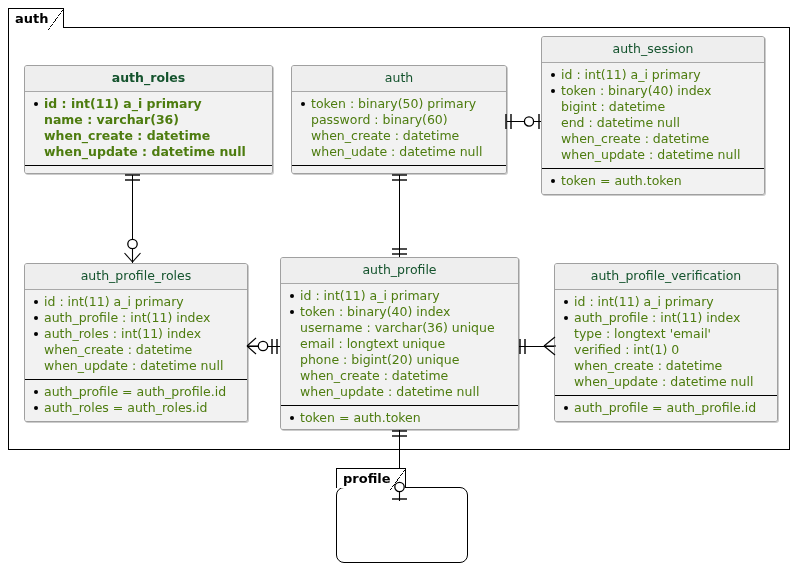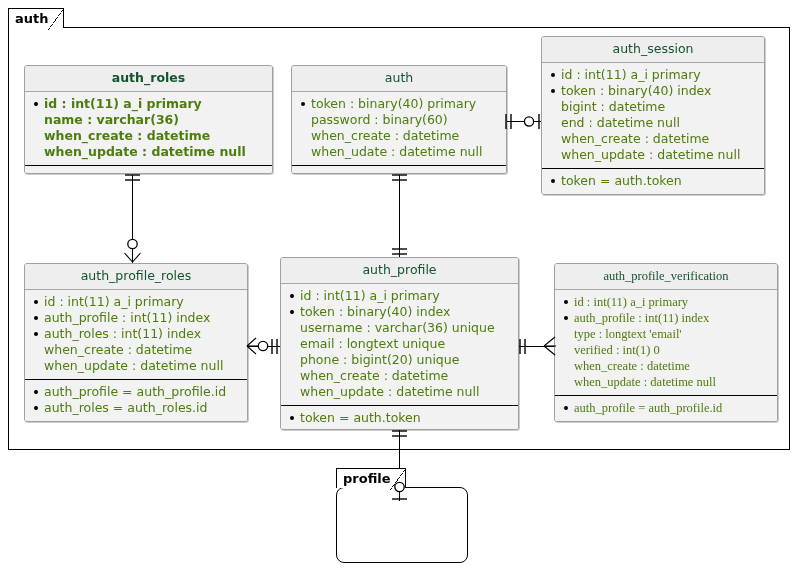--- a/index.html
+++ b/index.html
@@ -141,21 +141,21 @@
       <div class="field">when_update : datetime null</div>
     </div>
     <div class="entity-sep strong"></div>
     <div class="entity-empty"></div>
   </div>
 
   <div class="entity" style="left:291px;top:65px;width:216px;height:109px;">
     <div class="entity-title">auth</div>
     <div class="entity-sep"></div>
     <div class="entity-fields">
-      <div class="field key">token : binary(40) primary</div>
+      <div class="field key">token : binary(50) primary</div>
       <div class="field">password : binary(60)</div>
       <div class="field">when_create : datetime</div>
       <div class="field">when_udate : datetime null</div>
     </div>
     <div class="entity-sep strong"></div>
     <div class="entity-empty"></div>
   </div>
 
   <div class="entity" style="left:541px;top:36px;width:224px;height:159px;">
     <div class="entity-title">auth_session</div>
@@ -202,21 +202,21 @@
       <div class="field">phone : bigint(20) unique</div>
       <div class="field">when_create : datetime</div>
       <div class="field">when_update : datetime null</div>
     </div>
     <div class="entity-sep strong"></div>
     <div class="entity-fields">
       <div class="field key">token = auth.token</div>
     </div>
   </div>
 
-  <div class="entity" style="left:554px;top:263px;width:224px;height:159px;font-family:Liberation Serif, serif;">
+  <div class="entity" style="left:554px;top:263px;width:224px;height:159px;">
     <div class="entity-title">auth_profile_verification</div>
     <div class="entity-sep"></div>
     <div class="entity-fields">
       <div class="field key">id : int(11) a_i primary</div>
       <div class="field key">auth_profile : int(11) index</div>
       <div class="field">type : longtext 'email'</div>
       <div class="field">verified : int(1) 0</div>
       <div class="field">when_create : datetime</div>
       <div class="field">when_update : datetime null</div>
     </div>

